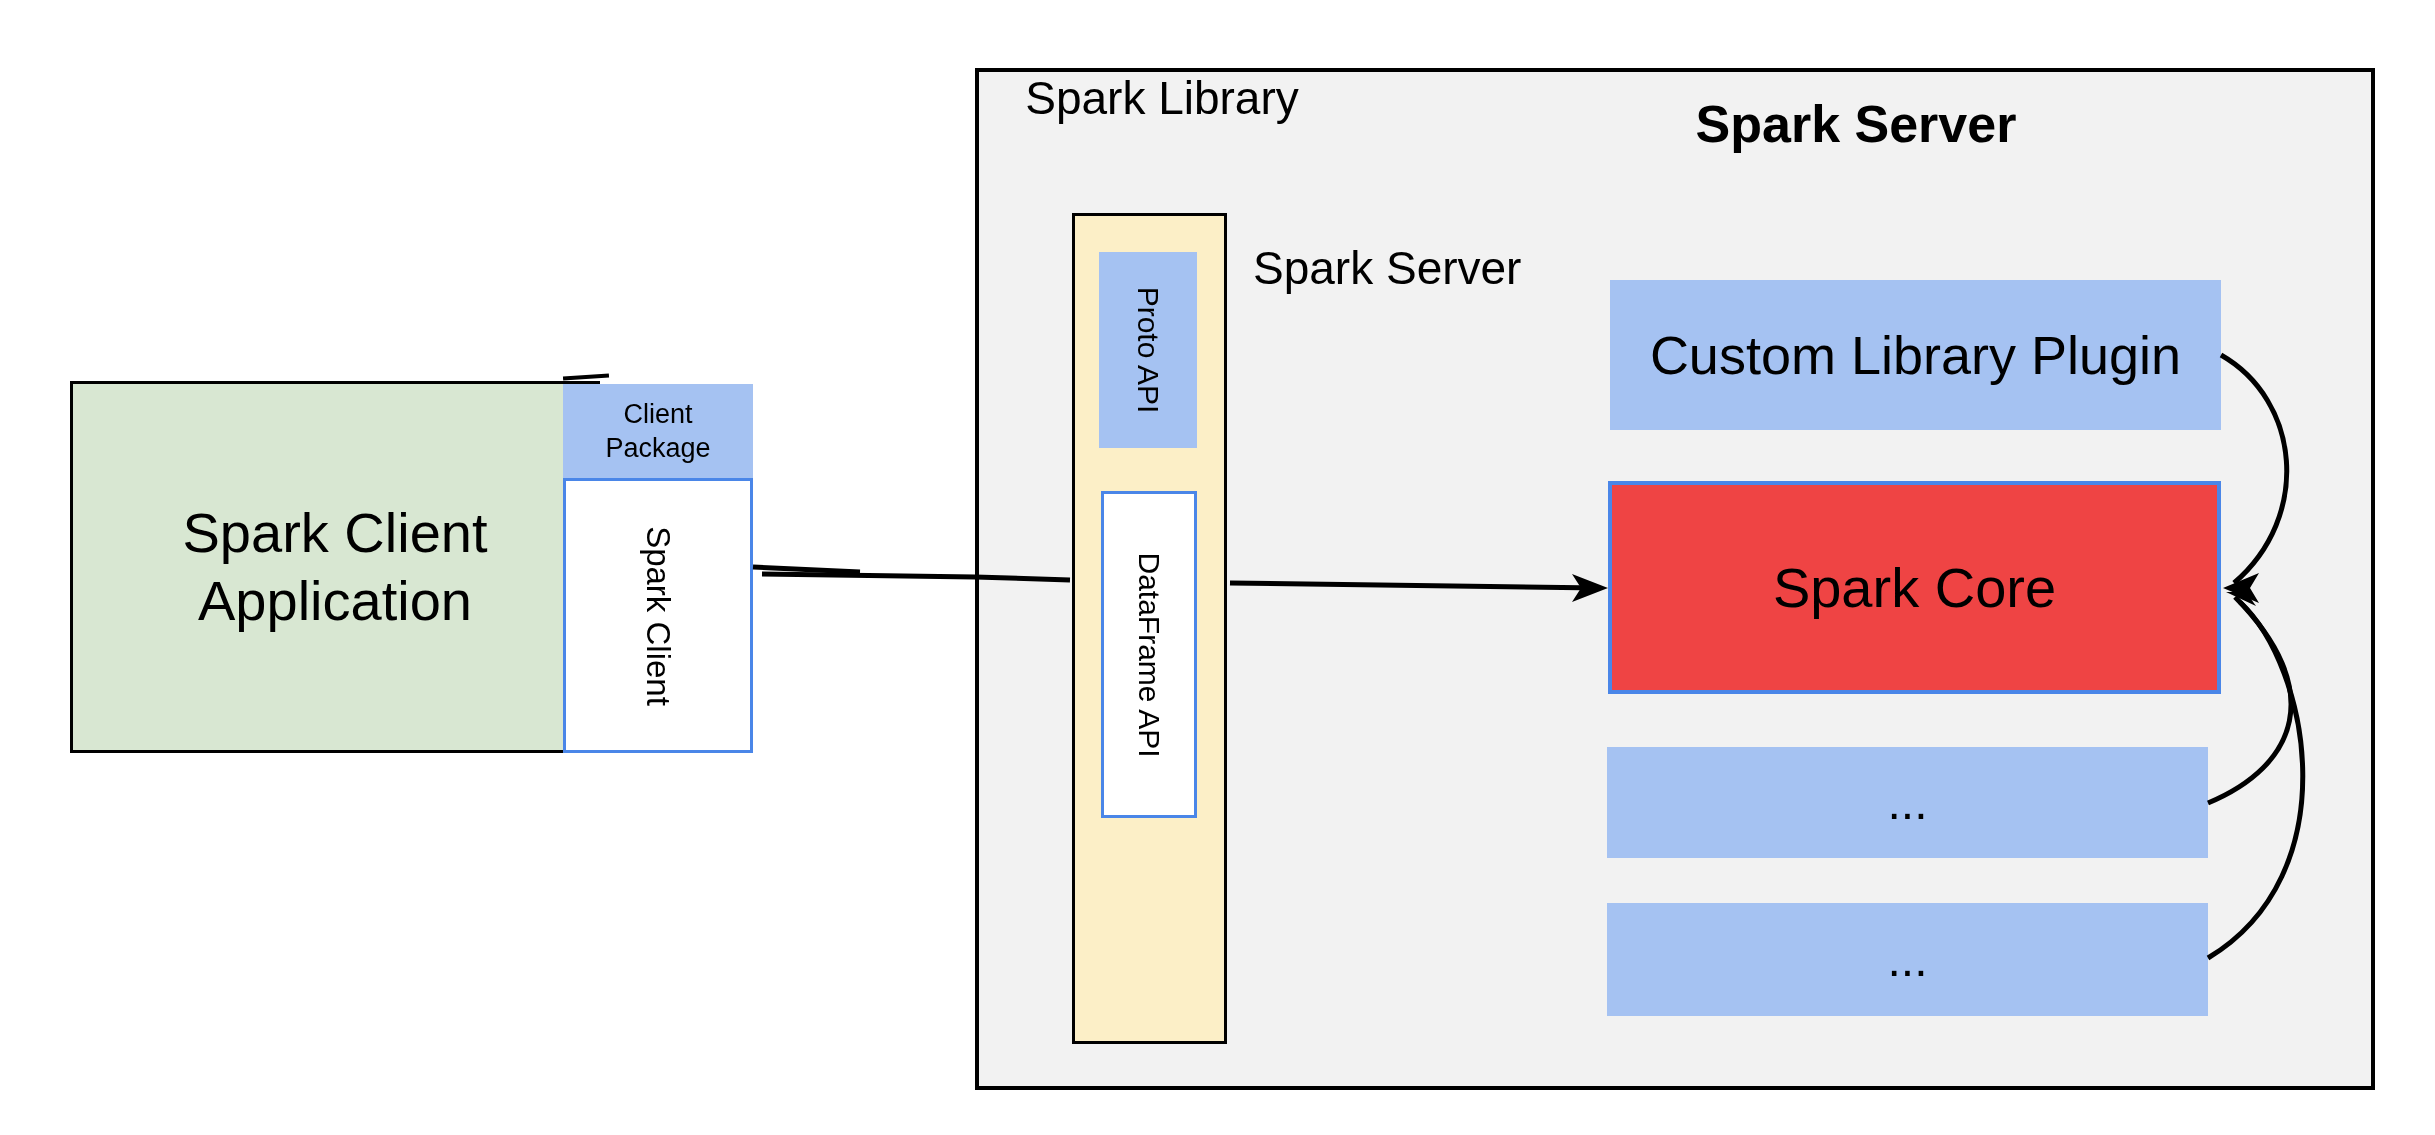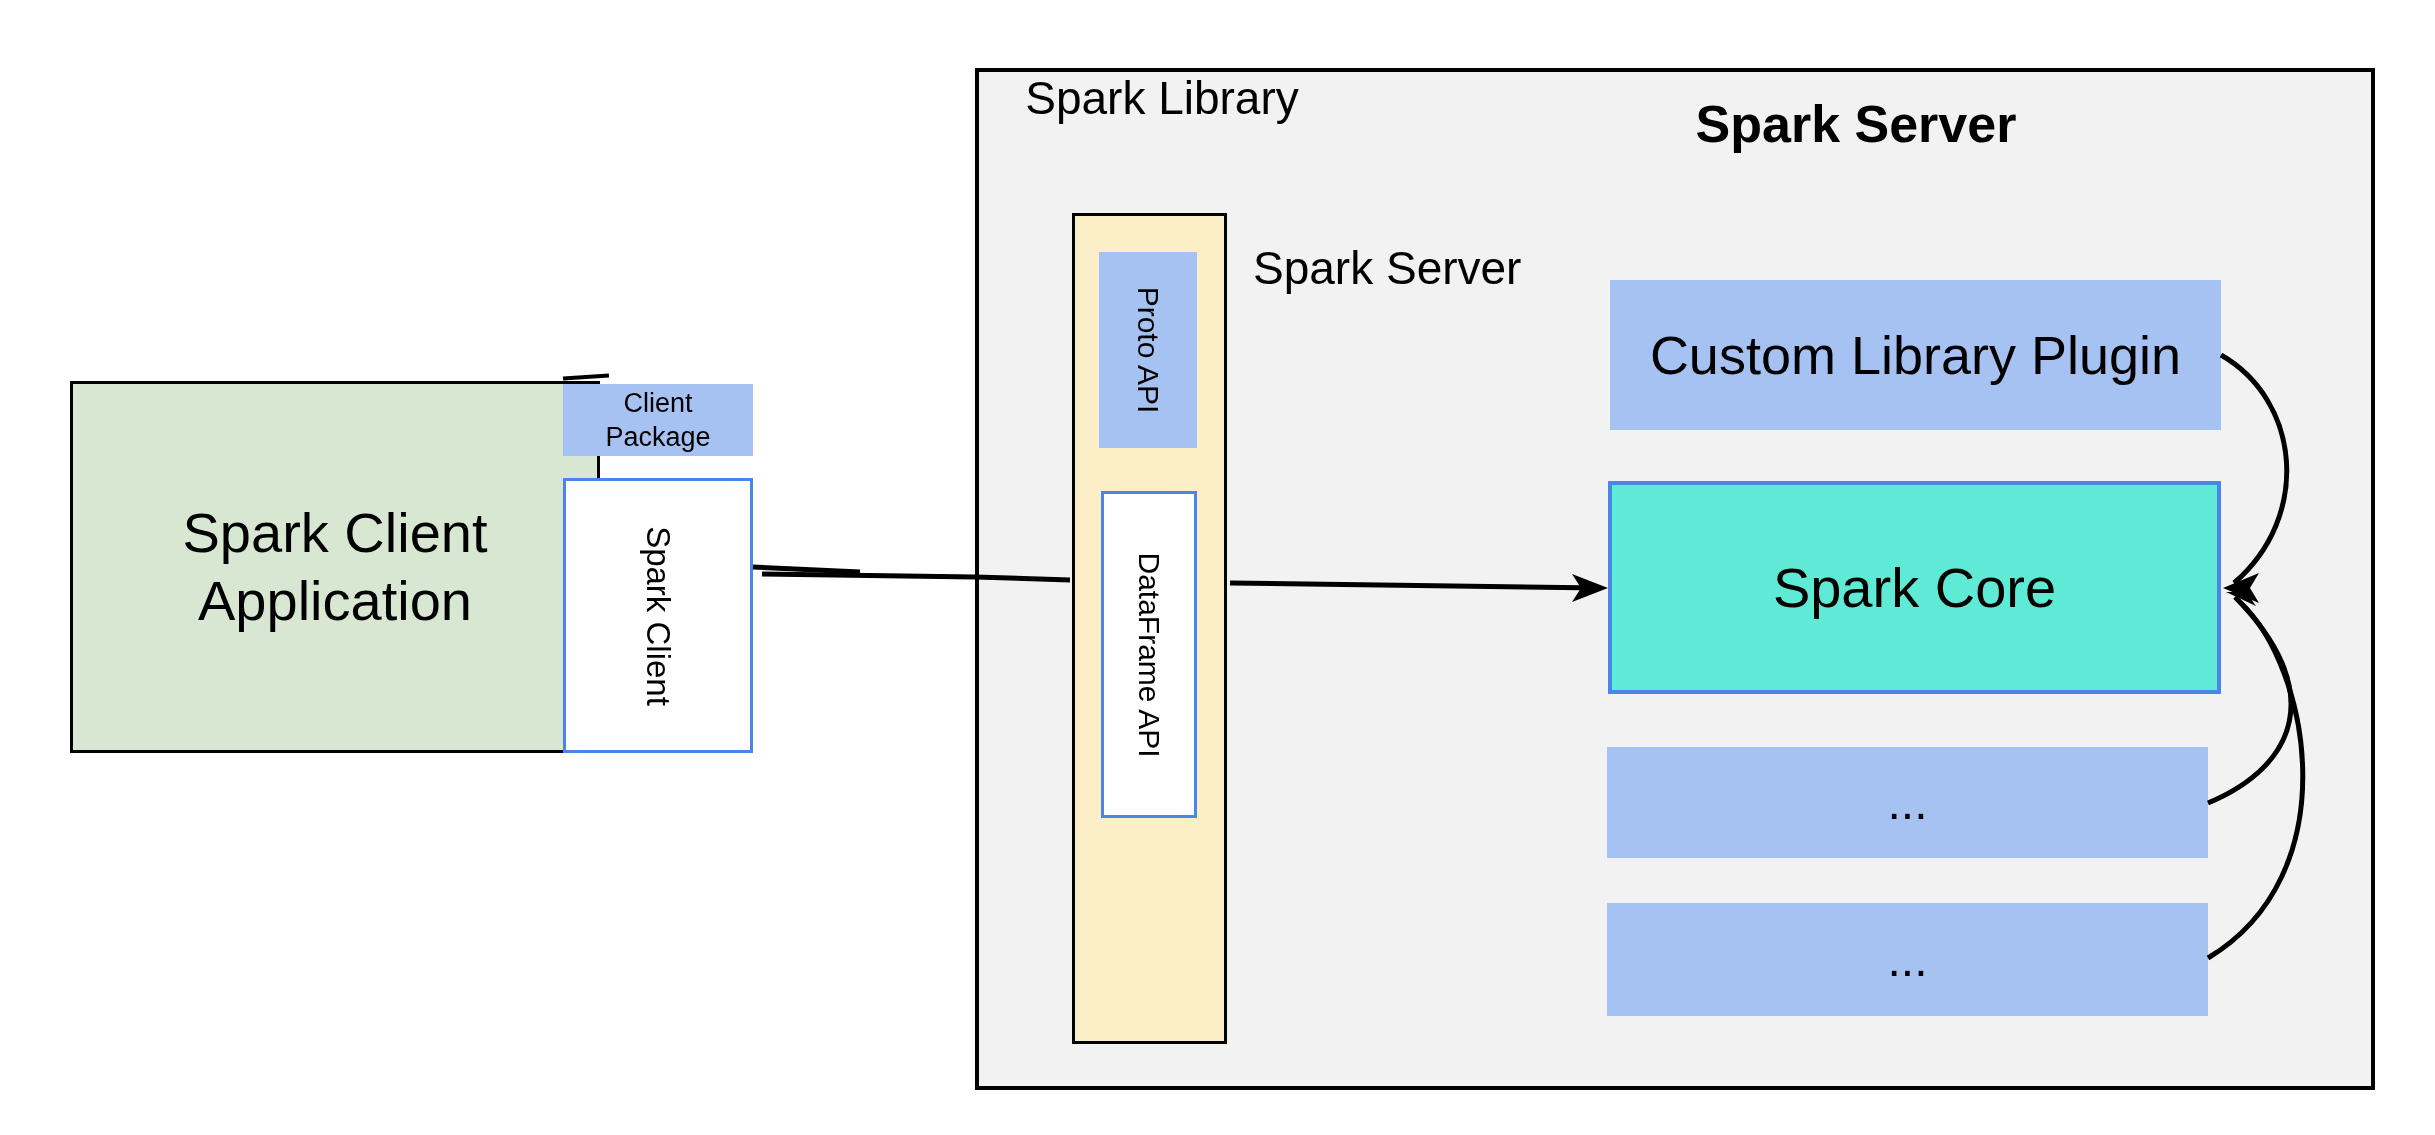--- a/index.html
+++ b/index.html
@@ -26,30 +26,30 @@
   .proto-box{left:1099px;top:252px;width:98px;height:196px;background:var(--blue_fill);}
   .dataframe-box{left:1101px;top:491px;width:96px;height:327px;background:#fff;
                  border:3px solid var(--blue_border);}
   .vtext{transform:rotate(90deg);white-space:nowrap;font-size:30px;}
 
   
   .green-box{left:70px;top:381px;width:530px;height:372px;
              background:var(--green);border:3px solid #000;}
   .green-label{width:100%;text-align:center;font-size:56px;line-height:68px;}
   .notch{left:563px;top:375px;width:46px;height:4px;background:#000;transform:rotate(-4deg);}
-  .pkg-box{left:563px;top:384px;width:190px;height:72px;background:var(--blue_fill);
+  .pkg-box{left:563px;top:384px;width:190px;height:94px;background:var(--blue_fill);
            text-align:center;font-size:27px;line-height:34px;}
   .client-box{left:563px;top:478px;width:190px;height:275px;background:#fff;
               border:3px solid var(--blue_border);}
   .client-box .vtext{font-size:33px;}
 
   
   .plugin-box{left:1610px;top:280px;width:611px;height:150px;background:var(--blue_fill);
               font-size:54px;}
-  .core-box{left:1608px;top:481px;width:613px;height:213px;background:#5eead4;
+  .core-box{left:1608px;top:481px;width:613px;height:213px;background:#ef4444;
             border:4px solid var(--blue_border);font-size:56px;}
   .dots-box1{left:1607px;top:747px;width:601px;height:111px;background:var(--blue_fill);font-size:48px;}
   .dots-box2{left:1607px;top:903px;width:601px;height:113px;background:var(--blue_fill);font-size:48px;}
 
   svg.overlay{position:absolute;left:0;top:0;width:2435px;height:1135px;pointer-events:none;}
   svg.overlay path,svg.overlay polyline{fill:none;stroke:#000;stroke-width:5;}
   svg.overlay .head{fill:#000;stroke:none;}
 </style>
 </head>
 <body>

